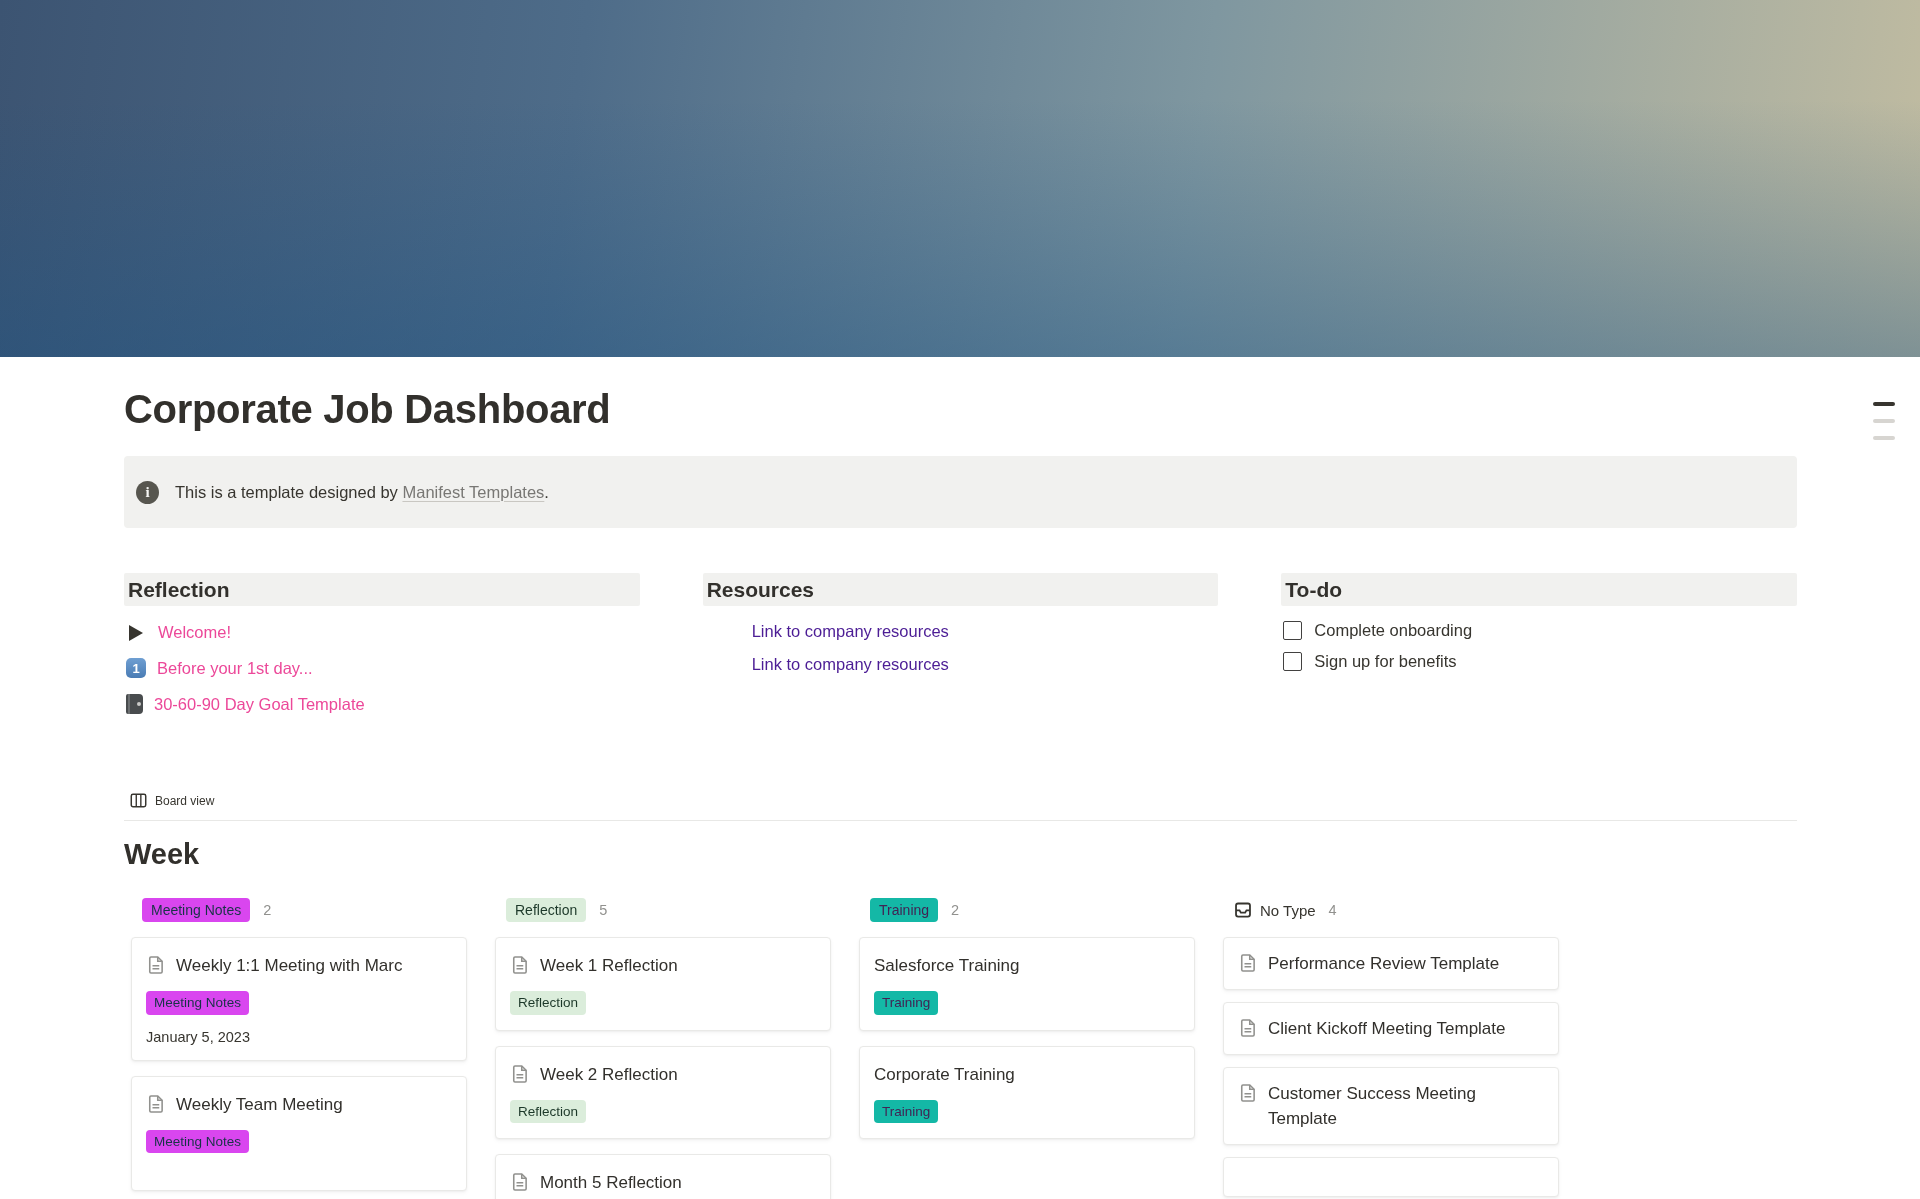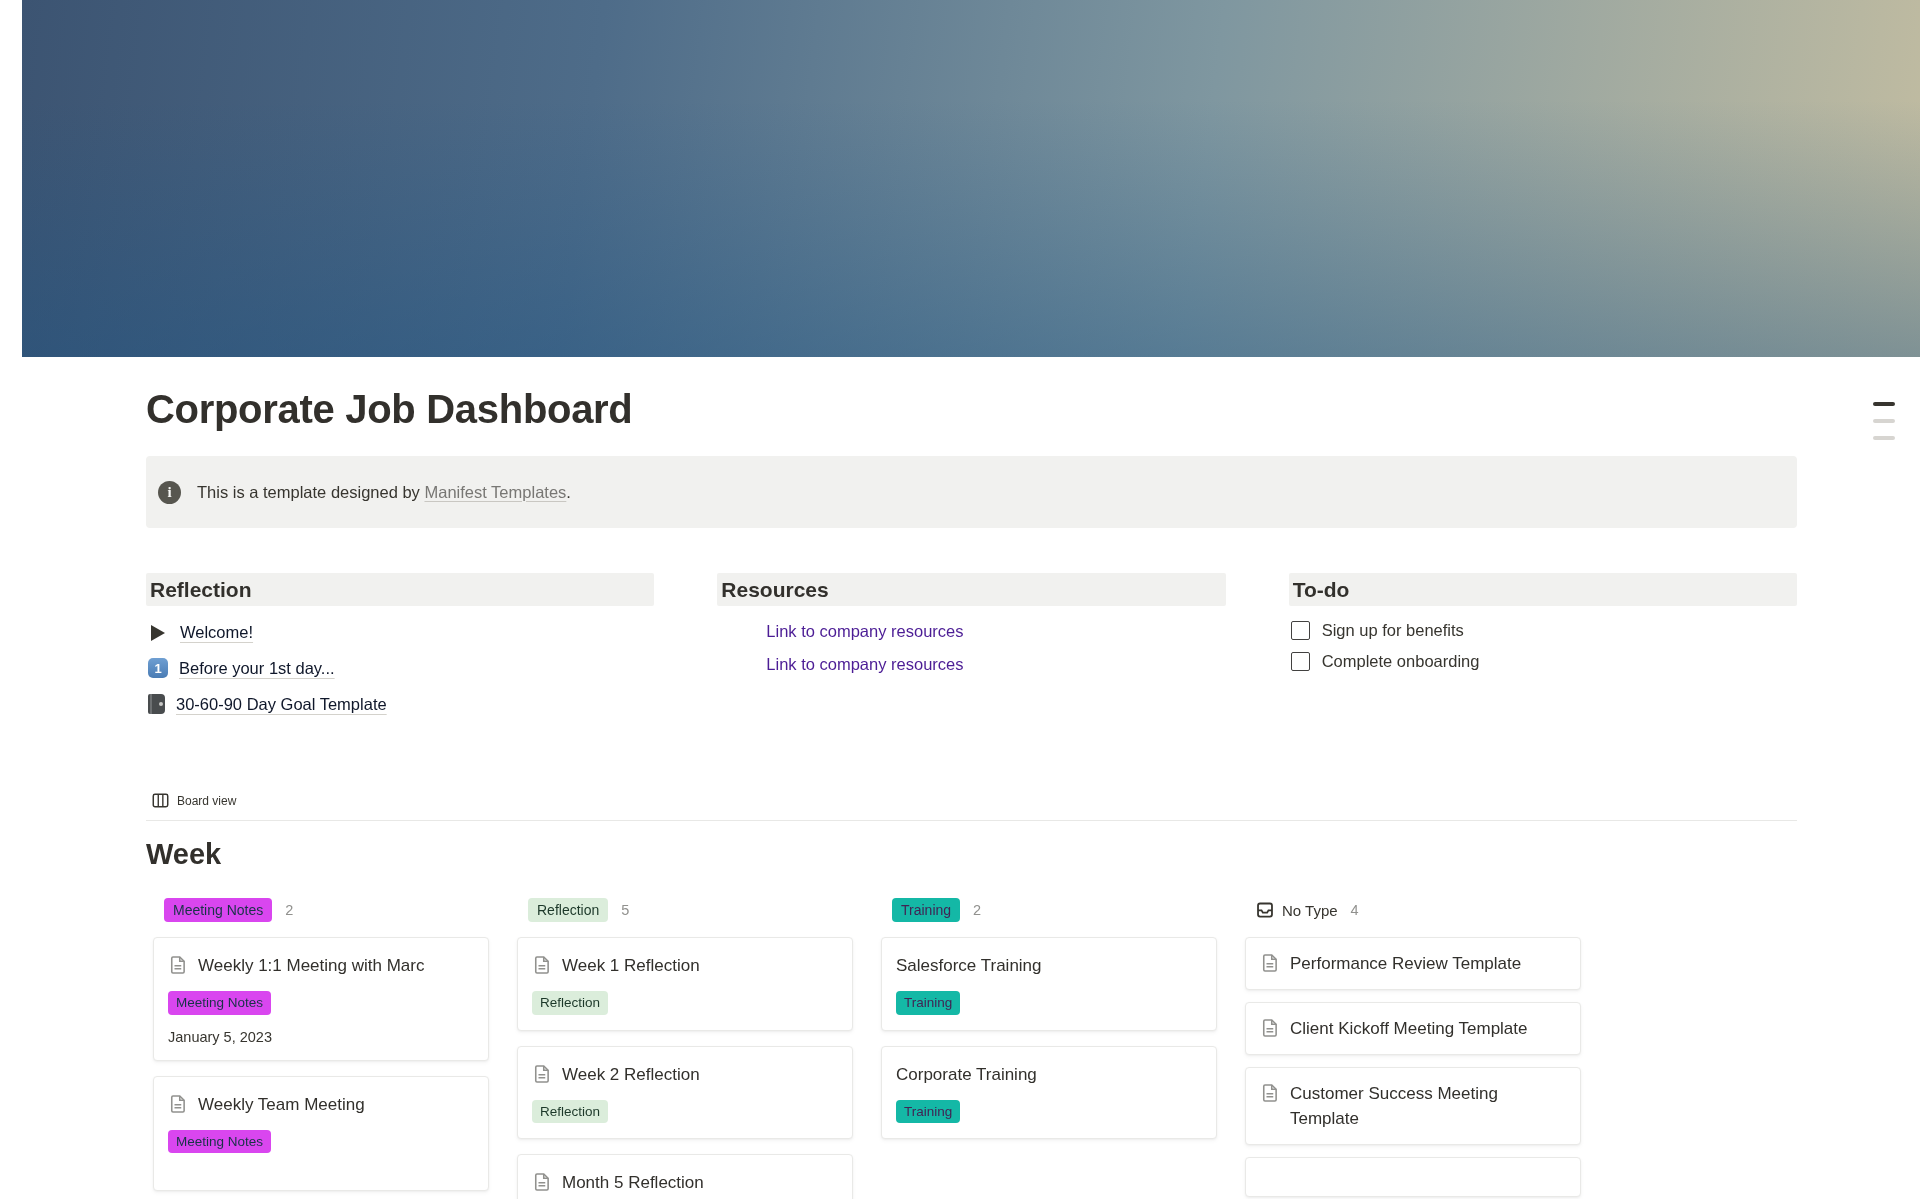--- a/index.html
+++ b/index.html
@@ -1,18 +1,18 @@
 <!DOCTYPE html>
 <html><head>
 <meta charset="utf-8">
 <style>
   * { margin:0; padding:0; box-sizing:border-box; }
   html,body { background:#ffffff; }
   body { font-family:"Liberation Sans","DejaVu Sans",sans-serif; color:#37352f; }
-  .page { position:relative; width:1920px; height:1199px; overflow:hidden; background:#fff;padding-left:22px; }
+  .page { position:relative; width:1920px; height:1199px; overflow:hidden; background:#fff; }
 
   
   .cover {
     height:357px; width:100%;
     background:
       linear-gradient(180deg, rgba(27,82,130,0) 28%, rgba(27,82,130,0.40) 100%),
       linear-gradient(97deg, #3c5472 0%, #4e6c89 30%, #7f97a0 62%, #c1bca1 100%);
   }
 
   
@@ -30,21 +30,21 @@
     font-size:15px; font-weight:700; display:flex; align-items:center; justify-content:center; font-family:"Liberation Serif",serif; }
   .callout-text { margin-left:16px; font-size:16.5px; color:#37352f; }
   .callout-text a { color:#787774; text-decoration:underline; text-decoration-color:#c9c7c2; text-underline-offset:3px; cursor:pointer; }
 
   
   .cols { margin-top:45px; display:grid; grid-template-columns:repeat(3,1fr); column-gap:63px; align-items:start; }
   .col-header { background:#f1f1ef; border-radius:2px; height:33px; line-height:33px; padding-left:4px;
     font-size:21px; font-weight:700; color:#32302c; }
   .link-list { margin-top:9px; }
   .link-row { display:flex; align-items:center; gap:11px; padding:8px 2px; font-size:16.5px; }
-  .link-row .pagelink { font-weight:500; color:#0f172a; text-decoration:underline; text-decoration-color:#d4d2cc;
+  .link-row .pagelink { font-weight:500; color:#ec4899; text-decoration-color:#d4d2cc;
     text-underline-offset:4px; cursor:pointer; }
   .plain-row { padding:7px 2px; font-size:16.5px; color:#4c1d95; cursor:pointer;margin-left:47px; }
   .todo-row { display:flex; align-items:center; gap:12px; padding:6px 2px; font-size:16.5px; }
   .checkbox { width:19px; height:19px; border:1.7px solid #424140; border-radius:2px; background:#fff; cursor:pointer; flex:0 0 auto; }
 
   
   .icon-play { width:0; height:0; border-left:14px solid #37352f; border-top:8px solid transparent; border-bottom:8px solid transparent; margin:0 4px 0 3px; }
   .icon-keycap { width:20px; height:20px; border-radius:5px; background:linear-gradient(180deg,#6f9fd2 0%,#4a7cb4 100%);
     color:#fff; font-size:13px; font-weight:700; display:flex; align-items:center; justify-content:center; }
   .icon-notebook { width:17px; height:20px; border-radius:2px 4px 4px 2px; background:#494c4e; position:relative; }
@@ -131,25 +131,25 @@
           <div class="plain-row">Link to company resources</div>
           <div class="plain-row">Link to company resources</div>
         </div>
       </div>
 
       <div class="col">
         <div class="col-header">To-do</div>
         <div class="link-list">
           <div class="todo-row">
             <span class="checkbox"></span>
-            <span>Sign up for benefits</span>
+            <span>Complete onboarding</span>
           </div>
           <div class="todo-row">
             <span class="checkbox"></span>
-            <span>Complete onboarding</span>
+            <span>Sign up for benefits</span>
           </div>
         </div>
       </div>
     </div>
 
     <div class="viewtab-row">
       <div class="viewtab">
         <svg width="17" height="17" viewBox="0 0 16 16">
           <rect x="1.2" y="2.2" width="13.6" height="11.6" rx="1.6" fill="none" stroke="#37352f" stroke-width="1.4"></rect>
           <line x1="5.9" y1="2.2" x2="5.9" y2="13.8" stroke="#37352f" stroke-width="1.3"></line>

